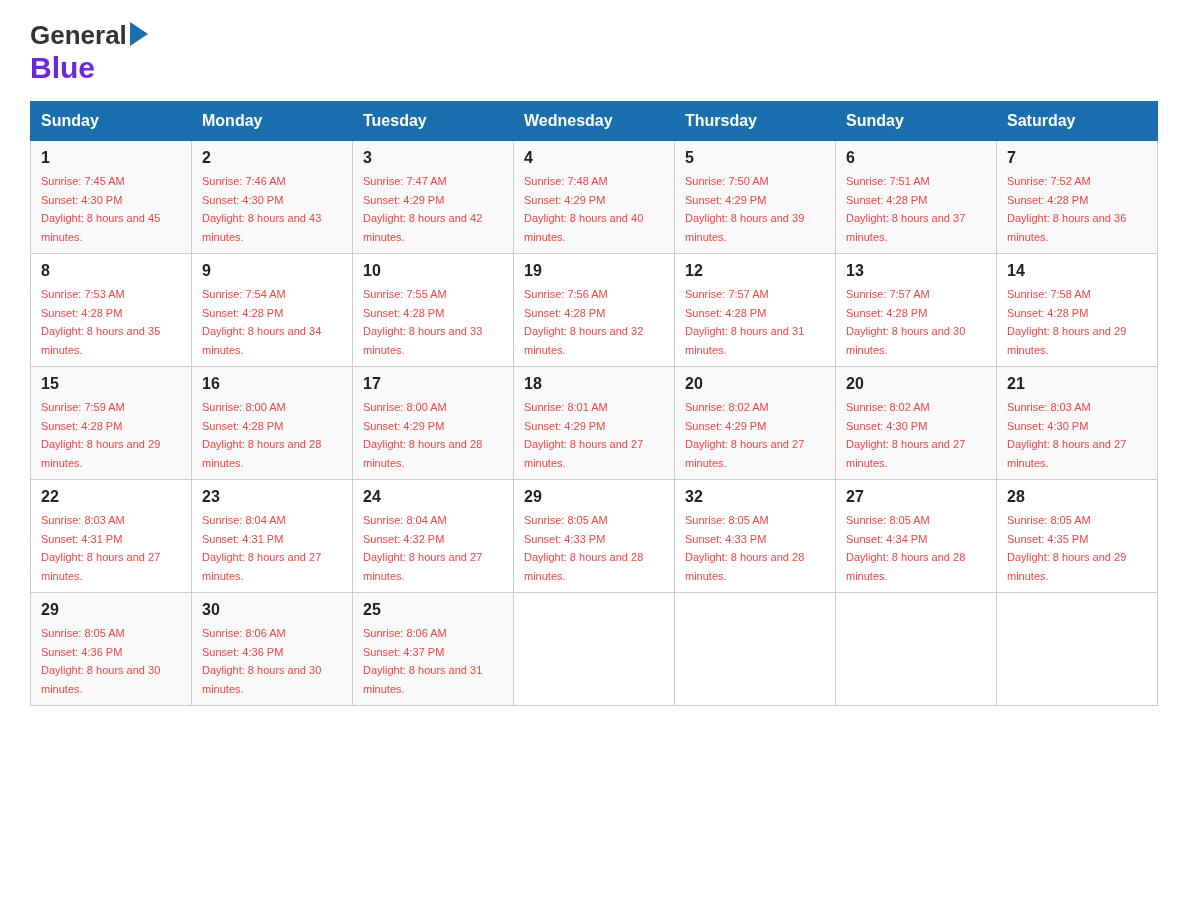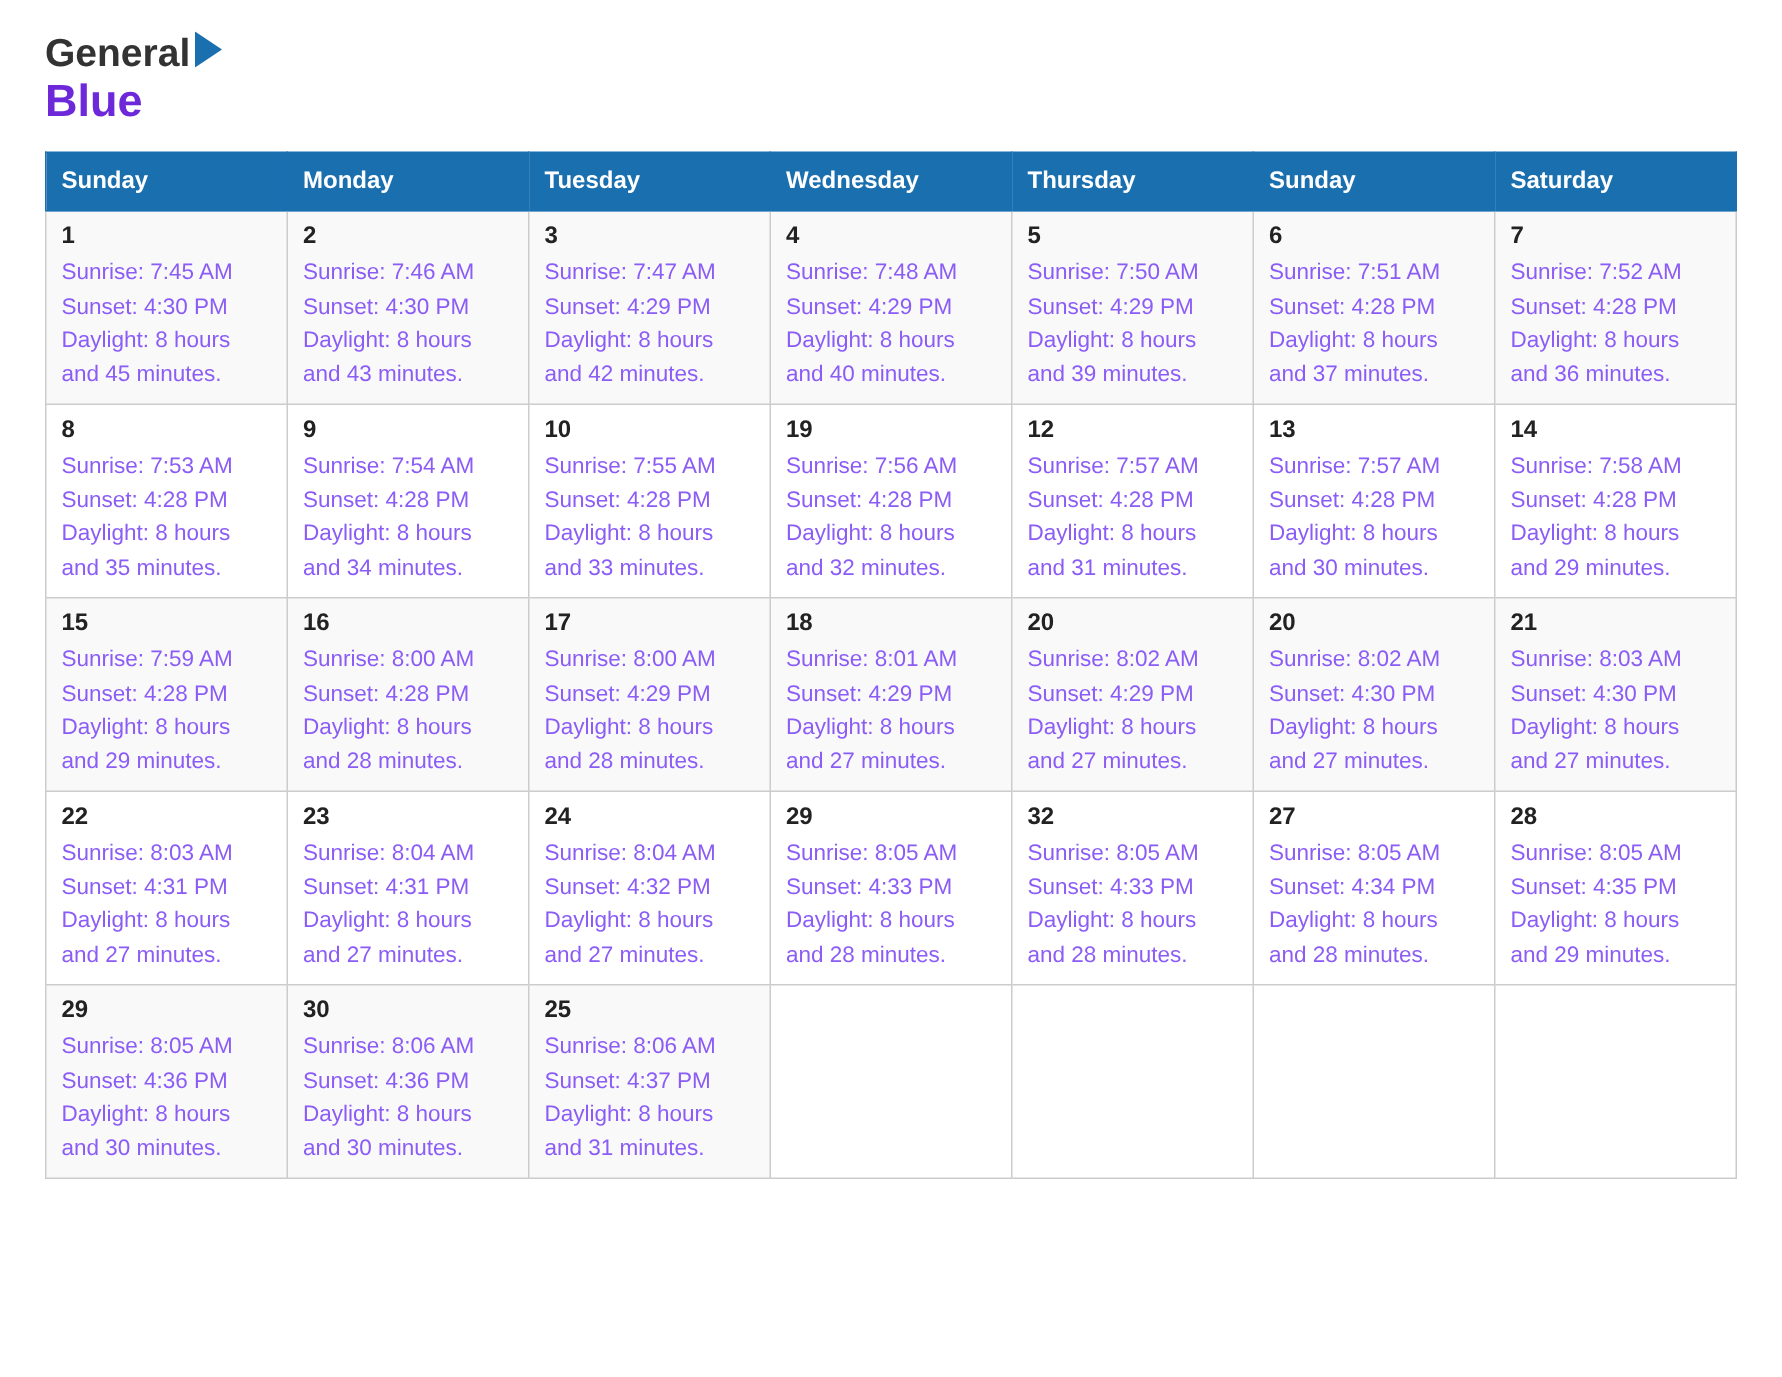--- a/index.html
+++ b/index.html
@@ -64,22 +64,22 @@
       background: #fff;
     }
     .day-number {
       font-size: 16px;
       font-weight: bold;
       color: #222;
       display: block;
       margin-bottom: 4px;
     }
     .day-info {
-      font-size: 15px;
-      color: #8b5cf6;
+      font-size: 11px;
+      color: #ef4444;
       line-height: 1.5;
     }
     .empty-cell {
       background: #fff !important;
     }
   </style>
 </head>
 <body>
 
 <div class="header-section">

